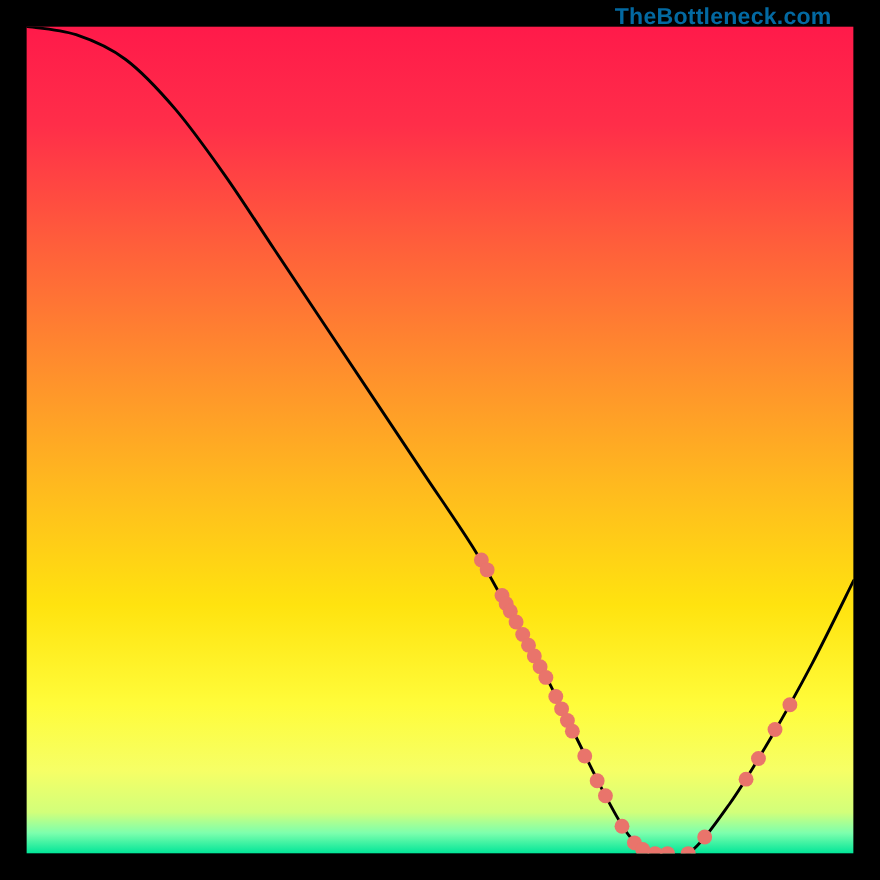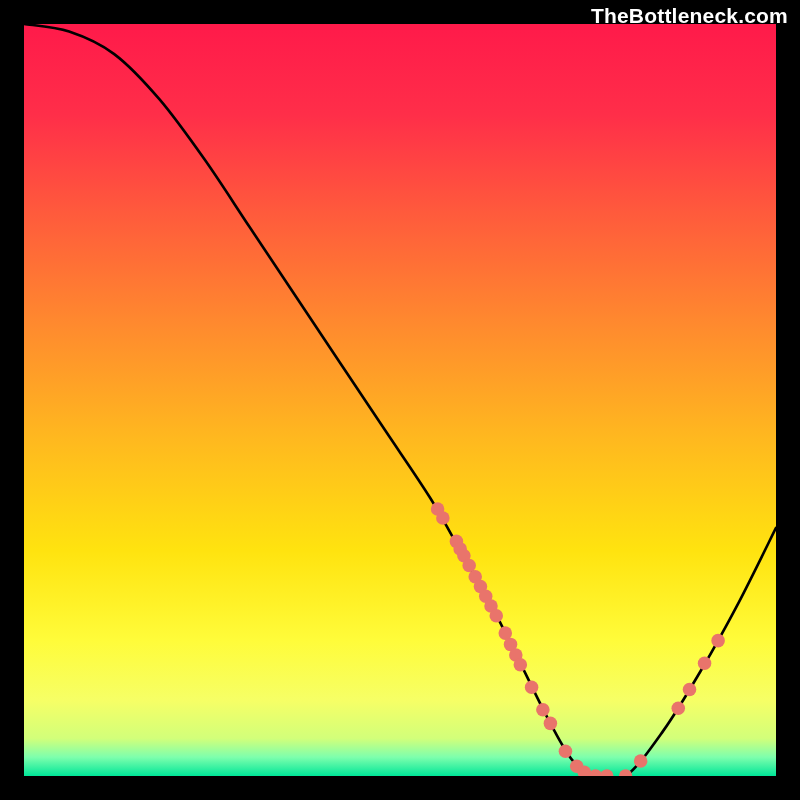--- a/index.html
+++ b/index.html
@@ -26,22 +26,22 @@
   .gradient-bg {
     position: absolute;
     left: 0;
     top: 0;
     width: 100%;
     height: 100%;
   }
   .watermark {
     position: absolute;
     top: 4px;
-    right: 12px;
-    color: #ffffff;
+    right: 44px;
+    color: #0369a1;
     font-size: 21px;
     font-weight: 600;
     letter-spacing: 0.2px;
   }
   svg.curve-layer {
     position: absolute;
     left: 0;
     top: 0;
     width: 100%;
     height: 100%;

